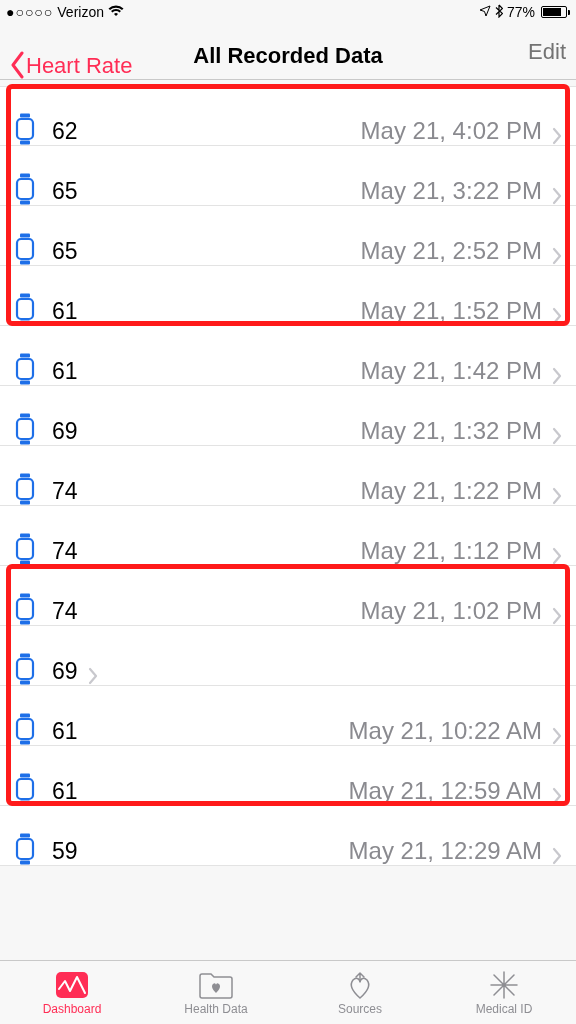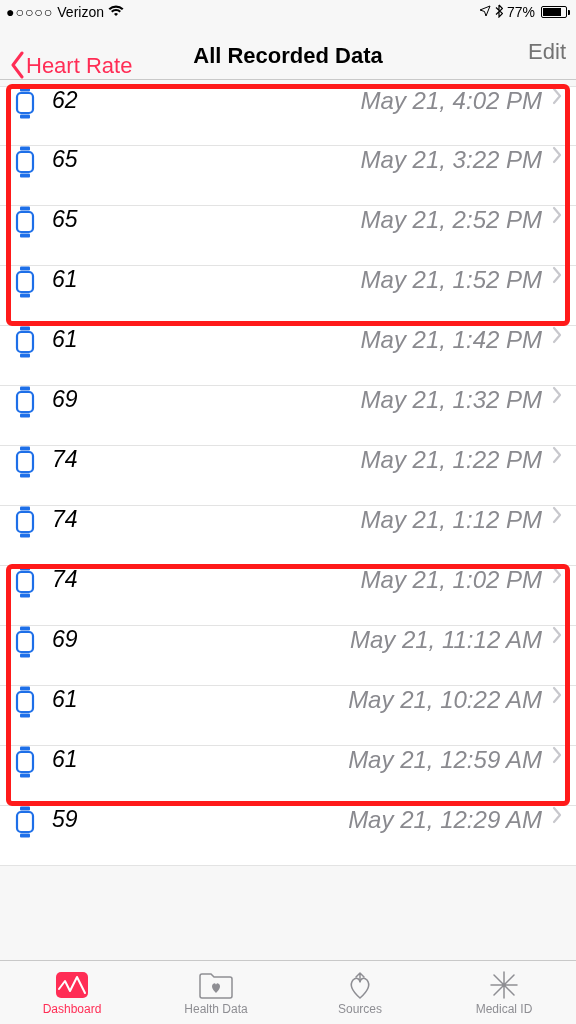--- a/index.html
+++ b/index.html
@@ -7,21 +7,21 @@
   .status-bar { height: 24px; display: flex; align-items: center; justify-content: space-between; padding: 0 6px; font-size: 14px; font-weight: 500; color: #000; background: #f7f7f7; }
   .status-left, .status-right { display: flex; align-items: center; gap: 4px; }
   .status-center { position: absolute; left: 50%; transform: translateX(-50%); font-weight: 400; margin-top: 44px;}
   .dots { letter-spacing: 1px; }
   .nav-bar { height: 56px; display: flex; align-items: center; justify-content: space-between; padding: 0 10px; background: #f7f7f7; border-bottom: 1px solid #c9c9c9; position: relative; }
   .nav-title { position: absolute; left: 50%; transform: translateX(-50%); font-size: 22px; font-weight: 700; color: #000; margin-top: 8px; }
   .nav-back { display: flex; align-items: flex-end; color: #ff2d55; font-size: 22px; cursor: pointer; margin-top: 27px; }
   .nav-back svg { width: 16px; height: 28px; }
   .nav-edit { color: #737373; font-size: 22px; cursor: pointer; }
   .list { background: #fff; }
-  .row { height: 60px; display: flex; align-items: flex-start; padding: 0 14px; border-bottom: 1px solid #e3e3e3; position: relative; cursor: pointer; font-style: italic; }
+  .row { height: 60px; display: flex; align-items: flex-end; padding: 0 14px; border-bottom: 1px solid #e3e3e3; position: relative; cursor: pointer; }
   .row:first-child { border-top: 1px solid #e3e3e3; margin-top: 6px;}
   .watch-icon { width: 22px; height: 32px; margin-right: 16px; flex-shrink: 0; }
   .val { font-size: 23px; color: #000; }
   .ts { margin-left: auto; font-size: 24px; color: #8a8a8f; }
   .chev { margin-left: 10px; color: #c8c8cd; }
   .chev svg { width: 10px; height: 18px; display:block; }
   .highlight-box { position: absolute; border: 5px solid #ff1a1a; border-radius: 6px; pointer-events: none; z-index: 50; left: 6px; right: 6px; }
   .tab-bar { position: absolute; bottom: 0; left: 0; right: 0; height: 64px; background: #f8f8f8; border-top: 1px solid #c9c9c9; display: flex; }
   .tab { flex: 1; display: flex; flex-direction: column; align-items: center; justify-content: center; gap: 2px; cursor: pointer; color: #8e8e93; }
   .tab.active { color: #ff2d55; }
@@ -207,21 +207,20 @@
           </svg>
         </span>
       </div>
       <div class="row">
         <span class="watch-icon"><svg viewBox="0 0 22 32">
             <rect x="3" y="6" width="16" height="20" rx="4" fill="none" stroke="#1e6fe8" stroke-width="2.2"></rect>
             <rect x="6" y="0.5" width="10" height="4" rx="1" fill="#1e6fe8"></rect>
             <rect x="6" y="27.5" width="10" height="4" rx="1" fill="#1e6fe8"></rect>
           </svg></span>
         <span class="val">69</span>
-        <span class="ts">May 21, 11:12 AM</span>
         <span class="chev">
           <svg viewBox="0 0 10 18">
             <path d="M2 2 L8 9 L2 16" fill="none" stroke="#c8c8cd" stroke-width="2.2" stroke-linecap="round" stroke-linejoin="round"></path>
           </svg>
         </span>
       </div>
       <div class="row">
         <span class="watch-icon"><svg viewBox="0 0 22 32">
             <rect x="3" y="6" width="16" height="20" rx="4" fill="none" stroke="#1e6fe8" stroke-width="2.2"></rect>
             <rect x="6" y="0.5" width="10" height="4" rx="1" fill="#1e6fe8"></rect>

